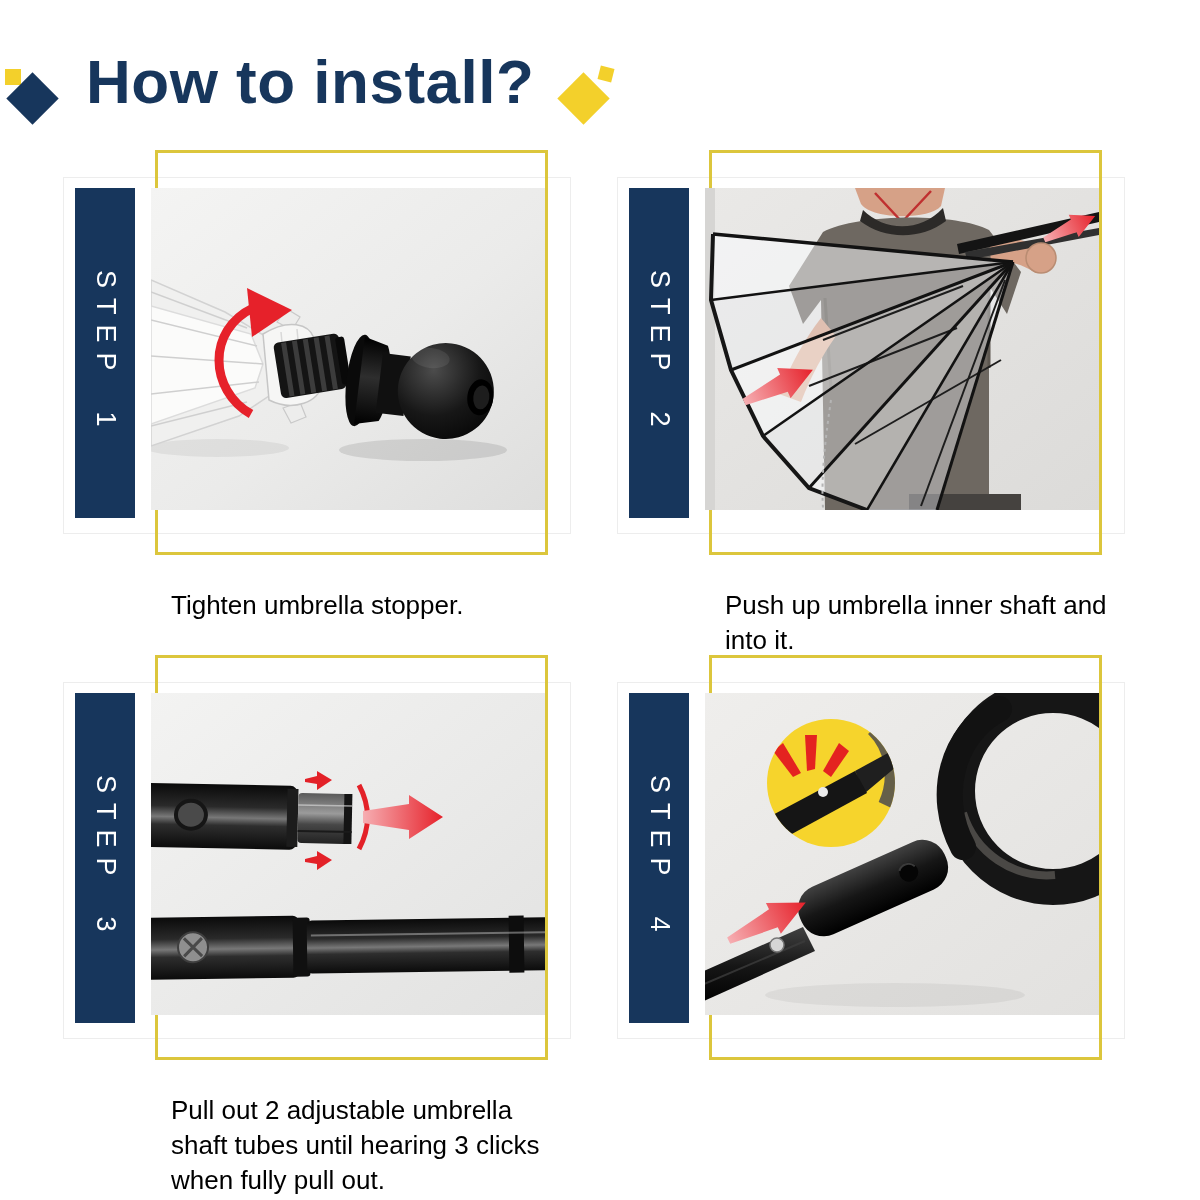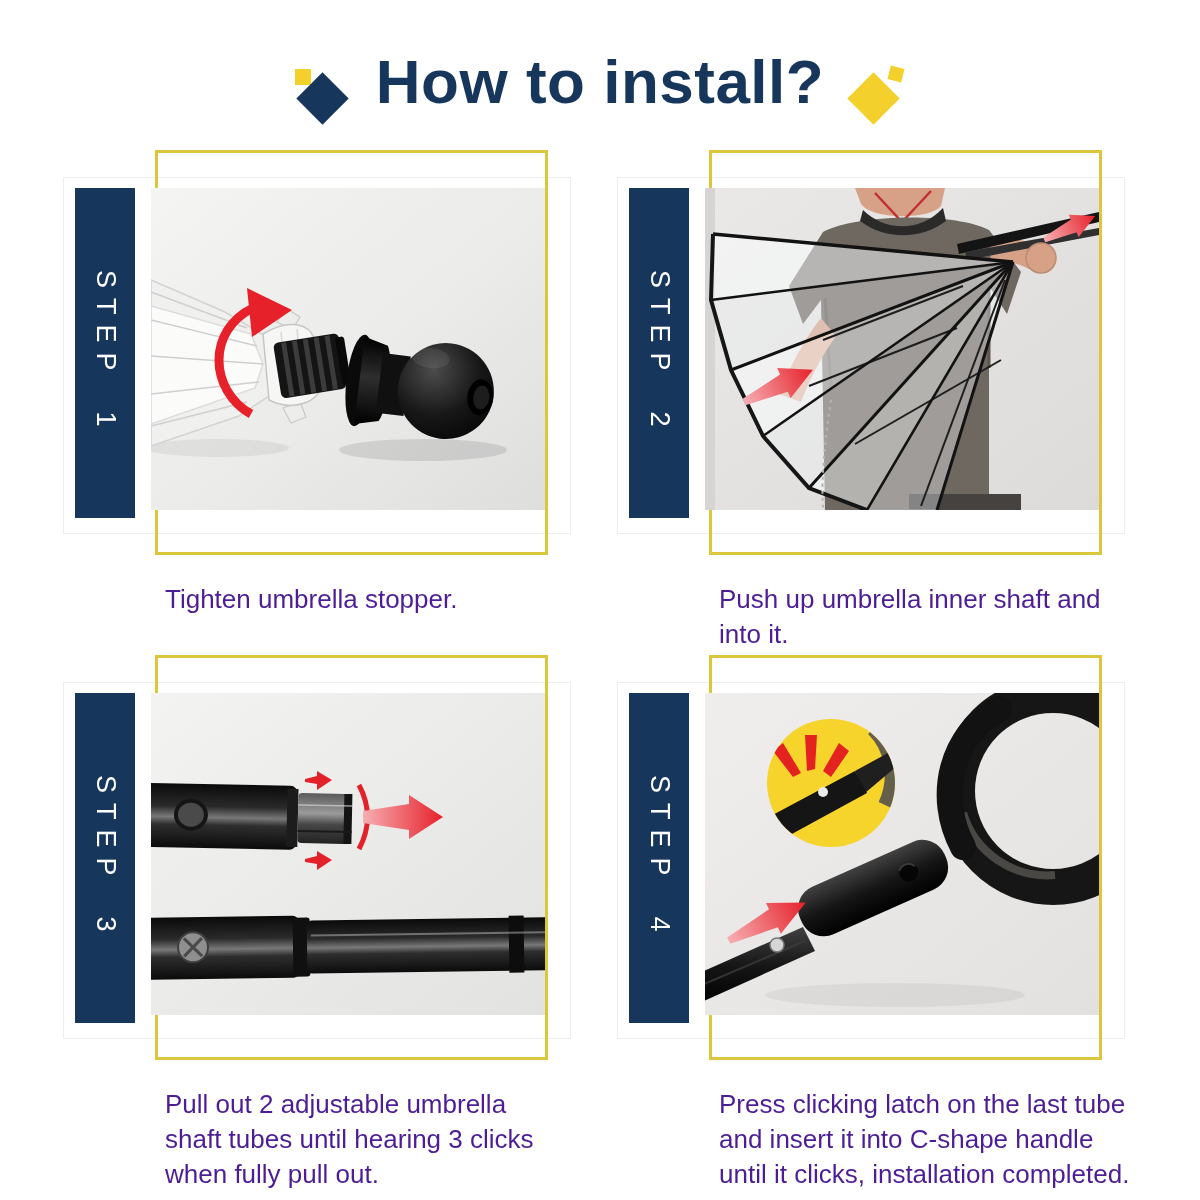--- a/index.html
+++ b/index.html
@@ -1,21 +1,21 @@
 <!DOCTYPE html>
 <html><head>
 <meta charset="utf-8">
 <style>
   html,body{margin:0;padding:0;background:#ffffff;}
   .page{position:relative;width:1200px;height:1200px;background:#ffffff;overflow:hidden;
         font-family:"Liberation Sans",sans-serif;}
 
   
   .title-row{position:absolute;top:44px;left:0;width:100%;display:flex;
-             justify-content:center;align-items:flex-start;gap:22px;}
+             justify-content:flex-start;align-items:flex-start;gap:22px;}
   .title{margin:0;font-size:62px;font-weight:bold;color:#17365c;letter-spacing:.5px;line-height:76px;}
   .deco{position:relative;width:64px;height:76px;margin-top:10px;flex:0 0 auto;}
   .deco .dia{position:absolute;width:37px;height:37px;transform:rotate(45deg);}
   .deco-left  .dia{left:14px;top:26px;background:#17365c;}
   .deco-left  .sq{position:absolute;left:5px;top:15px;width:16px;height:16px;background:#f3d02b;}
   .deco-right .dia{left:9px;top:26px;background:#f3d02b;}
   .deco-right .sq{position:absolute;left:43px;top:13px;width:14px;height:14px;background:#f3d02b;transform:rotate(14deg);}
 
   
   .step{position:absolute;width:548px;height:505px;}
@@ -27,22 +27,22 @@
   .panel{position:absolute;left:0;top:27px;width:508px;height:357px;background:#ffffff;
          border:1px solid #ededed;box-sizing:border-box;}
   .frame{position:absolute;left:92px;top:0;width:393px;height:405px;
          border:3px solid #dcc63c;box-sizing:border-box;}
   .banner{position:absolute;left:11px;top:37px;width:60px;height:330px;background:#17365c;
           display:flex;align-items:center;justify-content:center;}
   .banner span{writing-mode:vertical-rl;text-orientation:mixed;color:#ffffff;
                font-size:27px;font-weight:500;letter-spacing:10px;word-spacing:14px;}
   .photo{position:absolute;left:88px;top:38px;width:394px;height:322px;background:#ebebeb;overflow:hidden;}
   .photo svg{display:block;width:100%;height:100%;}
-  .caption{position:absolute;left:92px;top:422px;margin:10px;width:max-content;max-width:480px;
-           font-size:26px;line-height:35px;color:#4c1d95;white-space:pre-line;}
+  .caption{position:absolute;left:92px;top:422px;margin:16px;width:max-content;max-width:480px;
+           font-size:26px;line-height:35px;color:#000000;white-space:pre-line;}
 </style>
 </head>
 <body>
 
 <div class="page">
 
   <header class="title-row">
     <span class="deco deco-left">
       <i class="sq"></i>
       <i class="dia"></i>
@@ -327,18 +327,15 @@
           <polygon points="54,130 62,124 76,147 68,153" fill="#060606"></polygon>
           <circle cx="118" cy="99" r="5" fill="#ebebeb"></circle>
           <g fill="#e42320">
             <polygon points="88,84 68,58 78,50 96,80"></polygon>
             <polygon points="102,78 100,42 112,42 110,76"></polygon>
             <polygon points="118,78 134,50 144,58 126,84"></polygon>
           </g>
         </g>
       </svg>
     </div>
-    <p class="caption">Press clicking latch on the last tube
-and insert it into C-shape handle
-until it clicks, installation completed.</p>
   </section>
 
 </div>
 
 </body></html>

